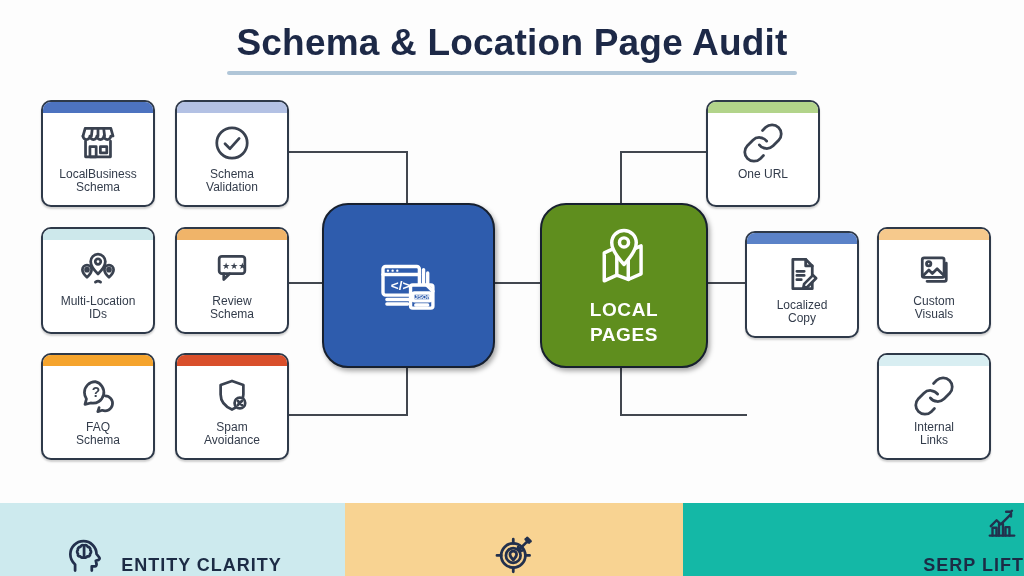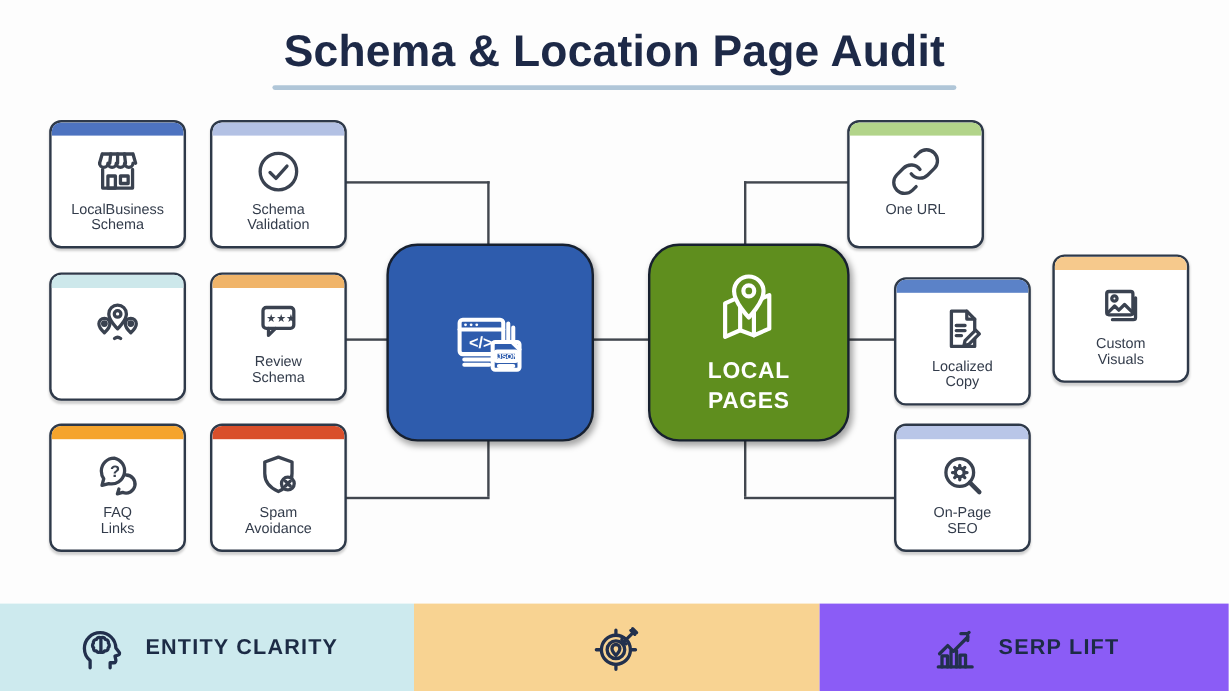--- a/index.html
+++ b/index.html
@@ -28,21 +28,21 @@
 
   
   .node { position:absolute; border:2px solid #17202f; border-radius:26px; box-shadow:2px 3px 5px rgba(0,0,0,.35);
           display:flex; flex-direction:column; align-items:center; justify-content:center; }
   .node svg { width:78px; height:64px; stroke:#ffffff; fill:none; stroke-width:1.3;
               stroke-linecap:round; stroke-linejoin:round; }
   .node .label { margin-top:10px; color:#ffffff; font-weight:800; font-size:19px; letter-spacing:0.6px;
                  text-align:center; line-height:1.3; white-space:pre-line; }
 
   
-  .footer-section { position:absolute; top:503px; height:73px; display:flex; align-items:center; justify-content:center; gap:14px; }
+  .footer-section { position:absolute; top:503px; height:73px; display:flex; align-items:flex-end; justify-content:center; gap:14px; }
   .footer-section svg { width:44px; height:44px; stroke:#22304d; fill:none; stroke-width:1.5;
                         stroke-linecap:round; stroke-linejoin:round; }
   .footer-label { font-size:18px; font-weight:800; color:#1c2b45; letter-spacing:1px; }
 </style>
 </head>
 <body>
 
 <div class="stage">
 
   <div class="title-wrap">
@@ -96,20 +96,22 @@
       <svg viewBox="0 0 24 24">
         <path d="M12 3.4c-2.2 0-4 1.8-4 4 0 2.9 4 6.8 4 6.8s4-3.9 4-6.8c0-2.2-1.8-4-4-4z"></path>
         <circle cx="12" cy="7.4" r="1.5"></circle>
         <path d="M6 9.4c-1.4 0-2.5 1.1-2.5 2.5 0 1.8 2.5 4.1 2.5 4.1s2.5-2.3 2.5-4.1C8.5 10.5 7.4 9.4 6 9.4z"></path>
         <circle cx="6" cy="11.8" r="0.8"></circle>
         <path d="M18 9.4c-1.4 0-2.5 1.1-2.5 2.5 0 1.8 2.5 4.1 2.5 4.1s2.5-2.3 2.5-4.1c0-1.4-1.1-2.5-2.5-2.5z"></path>
         <circle cx="18" cy="11.8" r="0.8"></circle>
         <path d="M10.6 18.6q1.4-1.1 2.8 0"></path>
       </svg>
     </div>
+    <div class="label">Multi-Location
+IDs</div>
   </div>
 
   <div class="card" style="left:175px;top:227px">
     <div class="strip" style="background-color: rgb(240, 180, 105);"></div>
     <div class="icon">
       <svg viewBox="0 0 24 24">
         <rect x="5" y="4.5" width="14" height="9.5" rx="1.5"></rect>
         <path d="M7.5 14v3.2l3.2-3.2"></path>
         <text x="6.5" y="11.3" font-size="5" stroke="none" fill="#3a4250">★★★</text>
       </svg>
@@ -121,21 +123,21 @@
   <div class="card" style="left:41px;top:353px">
     <div class="strip" style="background-color: rgb(245, 164, 45);"></div>
     <div class="icon">
       <svg viewBox="0 0 24 24">
         <path d="M10.5 4.2a5.9 5.9 0 0 0-5.9 5.9c0 1.3.4 2.5 1.1 3.5l-.8 3 3.1-.8a5.9 5.9 0 1 0 2.5-11.6z"></path>
         <text x="8.6" y="12.6" font-size="7.5" font-weight="bold" stroke="none" fill="#3a4250">?</text>
         <path d="M15.9 11.9a4.1 4.1 0 1 1-1.6 7.9l-2.4.7.7-2.2" fill="#ffffff"></path>
       </svg>
     </div>
     <div class="label">FAQ
-Links</div>
+Schema</div>
   </div>
 
   <div class="card" style="left:175px;top:353px">
     <div class="strip" style="background-color: rgb(217, 79, 43);"></div>
     <div class="icon">
       <svg viewBox="0 0 24 24">
         <path d="M12 3.8 5.8 6v5.2c0 4 2.6 6.6 6.2 8.2 3.6-1.6 6.2-4.2 6.2-8.2V6z"></path>
         <circle cx="16.3" cy="15.8" r="2.9" fill="#ffffff"></circle>
         <path d="M15.2 14.7l2.2 2.2M17.4 14.7l-2.2 2.2"></path>
       </svg>
@@ -192,69 +194,67 @@
         <path d="M7 4h7l3.6 3.6V20H7z"></path>
         <path d="M14 4v3.6h3.6"></path>
         <path d="M9.2 10.5h4M9.2 12.8h4M9.2 15.1h2.4"></path>
         <path d="M13.2 17.4l4.8-4.8 1.7 1.7-4.8 4.8-2.2.5z" fill="#ffffff"></path>
       </svg>
     </div>
     <div class="label">Localized
 Copy</div>
   </div>
 
-  <div class="card" style="left:877px;top:212px">
+  <div class="card" style="left:877px;top:227px">
     <div class="strip" style="background-color: rgb(246, 201, 140);"></div>
     <div class="icon">
       <svg viewBox="0 0 24 24">
         <path d="M8.2 18.2h9.5a1 1 0 0 0 1-1V8.3"></path>
         <rect x="5.6" y="5.4" width="11.9" height="10.6" rx="1"></rect>
         <circle cx="9.1" cy="8.6" r="1.2"></circle>
         <path d="M6.3 14.9l2.9-2.9 1.9 1.9 2.6-2.6 3.5 3.5"></path>
       </svg>
     </div>
     <div class="label">Custom
 Visuals</div>
   </div>
 
-  <div class="card" style="left:745px;top:353px">
-    <div class="strip" style="background-color: rgb(185, 198, 232);"></div>
-    <div class="icon">
-      <svg viewBox="0 0 24 24">
-        <circle cx="10.8" cy="10.8" r="6.3"></circle>
-        <path d="M15.4 15.4l4.3 4.3" stroke-width="2"></path>
-        <circle cx="10.8" cy="10.8" r="2"></circle>
-        <path d="M10.8 7.5v1.2M10.8 12.9v1.2M7.5 10.8h1.2M12.9 10.8h1.2M8.5 8.5l.9.9M12.2 12.2l.9.9M13.1 8.5l-.9.9M9.4 12.2l-.9.9"></path>
-      </svg>
-    </div>
-    <div class="label">On-Page
-SEO</div>
-  </div>
-
+
+  <div class="card" style="left:877px;top:353px">
+    <div class="strip" style="background-color: rgb(216, 238, 242);"></div>
+    <div class="icon">
+      <svg viewBox="0 0 24 24">
+        <path d="M10 13a5 5 0 0 0 7.54.54l3-3a5 5 0 0 0-7.07-7.07l-1.72 1.71"></path>
+        <path d="M14 11a5 5 0 0 0-7.54-.54l-3 3a5 5 0 0 0 7.07 7.07l1.71-1.71"></path>
+      </svg>
+    </div>
+    <div class="label">Internal
+Links</div>
+  </div>
 
   <div class="footer-section" style="left: 0px; width: 345px; background-color: rgb(205, 234, 238);">
     <svg viewBox="0 0 24 24">
       <path d="M6.6 21v-3.3a7.2 7.2 0 0 1-2.6-5.5c0-4 3.2-7.2 7.2-7.2 3.9 0 7 3.1 7.1 7l1.5 1.9c.4.5.1 1.1-.4 1.3l-1.5.5.4 1.8c.1.6-.3 1.2-.9 1.2h-1.7V21"></path>
       <path d="M8.2 11.9c-.6-.5-.7-1.5-.1-2.1-.2-.9.5-1.7 1.4-1.7.3-.8 1.2-1.2 2-.8.8-.4 1.7 0 2 .8.9 0 1.6.8 1.4 1.7.6.6.5 1.6-.1 2.1.1.9-.7 1.6-1.6 1.4-.4.7-1.3.9-1.9.4-.6.5-1.5.3-1.9-.4-.9.2-1.5-.5-1.2-1.4z"></path>
       <path d="M11.5 7.6v6.4"></path>
     </svg>
     <div class="footer-label">ENTITY CLARITY</div>
   </div>
 
   <div class="footer-section" style="left: 345px; width: 338px; background-color: rgb(248, 211, 146);">
     <svg viewBox="0 0 24 24">
       <circle cx="11.6" cy="12.8" r="6.6"></circle>
       <circle cx="11.6" cy="12.8" r="4"></circle>
       <path d="M11.6 3.9v2.3M11.6 19.4v2.3M2.7 12.8H5M18.2 12.8h2.3"></path>
       <path d="M11.6 10.4c-1 0-1.8.8-1.8 1.8 0 1.3 1.8 3.1 1.8 3.1s1.8-1.8 1.8-3.1c0-1-.8-1.8-1.8-1.8z"></path>
       <path d="M14.5 9.9l5.6-5.6M14.3 8.1l.2 1.8 1.8.2M19.2 3.2l1.8 1.8M18.4 4l1.8 1.8"></path>
     </svg>
   </div>
 
-  <div class="footer-section" style="left: 683px; width: 341px; background-color: #8b5cf6;">
+  <div class="footer-section" style="left: 683px; width: 341px; background-color: #14b8a6; flex-direction: column;">
     <svg viewBox="0 0 24 24">
       <path d="M4.3 20.6h15.4"></path>
       <path d="M6 20.6v-5h2.5v5M10.1 20.6v-7.4h2.5v7.4M14.2 20.6v-5.4h2.5v5.4"></path>
       <path d="M4.9 14.6l3.7-3.7 2.6 2.6 6.5-6.5"></path>
       <path d="M17.7 5.5h-3.1M17.7 5.5v3.1M17.7 5.5l.6-.6"></path>
     </svg>
     <div class="footer-label">SERP LIFT</div>
   </div>
 
 </div>

